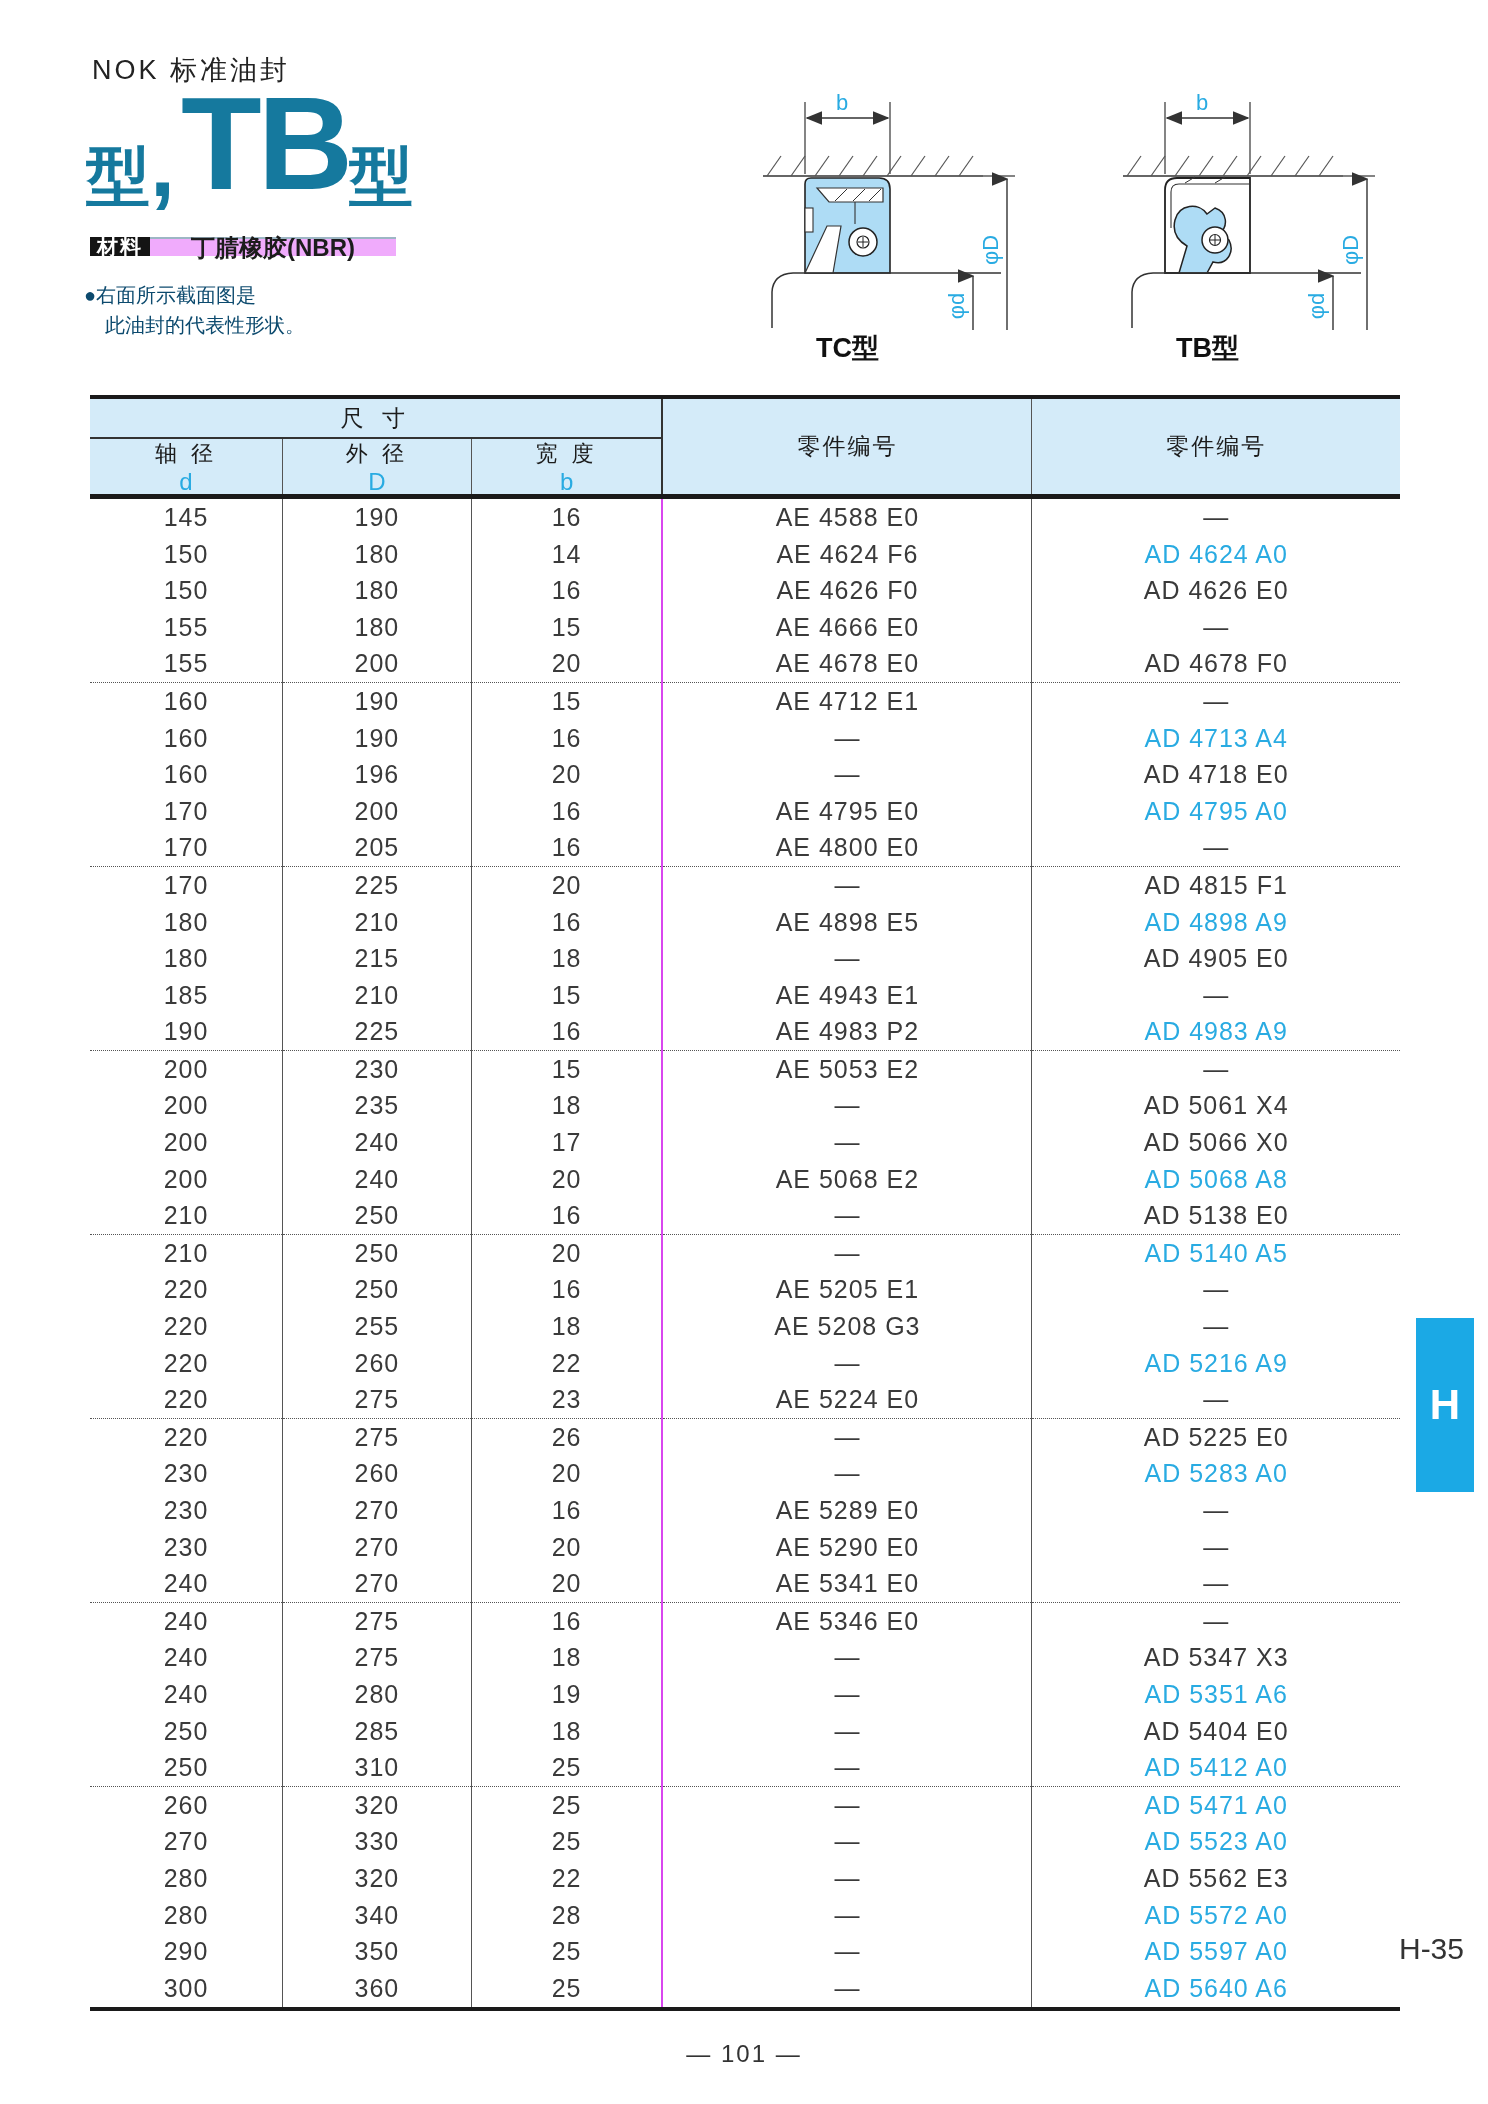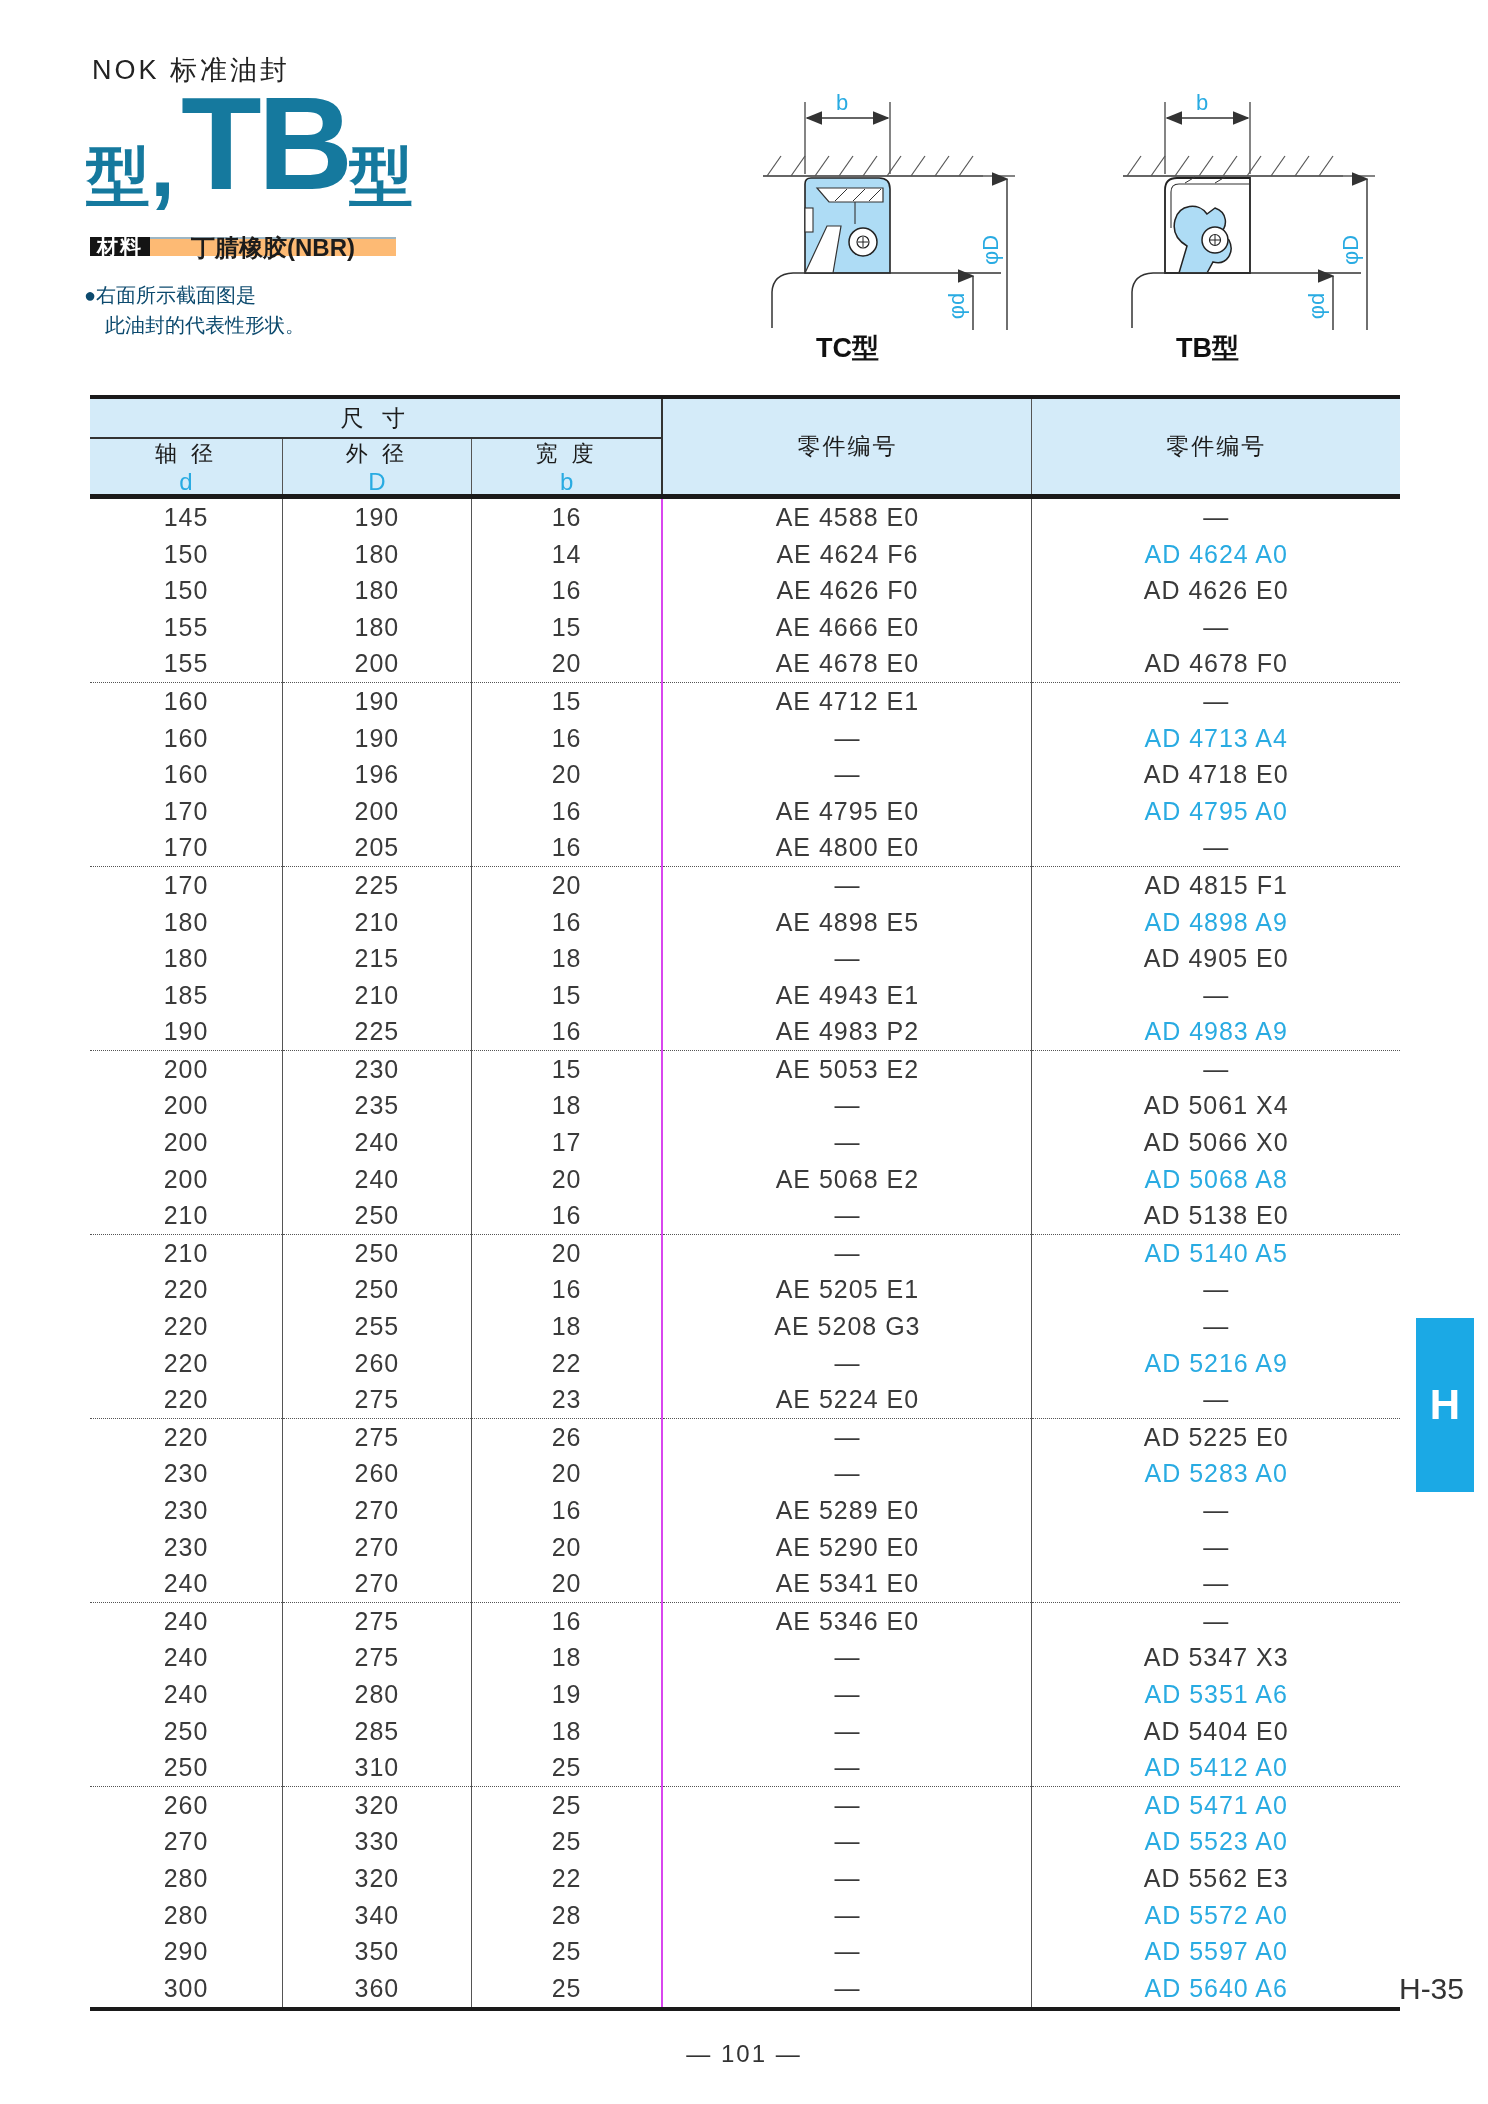--- a/index.html
+++ b/index.html
@@ -11,21 +11,21 @@
   
   .eyebrow{position:absolute;left:92px;top:52px;font-size:27px;letter-spacing:3px;color:#222;}
   .big-title{position:absolute;left:86px;top:78px;display:flex;align-items:flex-end;
     color:#15799e;font-weight:bold;letter-spacing:-4px;line-height:1;white-space:nowrap;}
   .big-title .huge{font-size:132px;}
   .big-title .kanji{font-size:64px;padding-bottom:2px;letter-spacing:0;}
   .big-title .comma{font-size:90px;padding:0 10px 0 0;}
   .material-row{position:absolute;left:90px;top:237px;display:flex;height:19px;}
   .material-label{width:60px;background:#141414;color:#fff;font-size:21px;font-weight:bold;
     display:flex;align-items:center;justify-content:center;letter-spacing:2px;}
-  .material-value{width:246px;background:#fdba74;color:#1c1c1c;font-size:24px;font-weight:bold;
+  .material-value{width:246px;background:#f0abfc;color:#1c1c1c;font-size:24px;font-weight:bold;
     display:flex;align-items:center;justify-content:center;border-top:2px solid #9db6c4;}
   .note{position:absolute;left:84px;top:280px;font-size:20px;line-height:1.5;color:#0c4a6e;}
   .note .l2{padding-left:21px;}
   
   .diagram{position:absolute;top:78px;}
   .diagram.tc{left:755px;}
   .diagram.tb{left:1115px;}
   .diagram-caption{position:absolute;top:330px;width:185px;text-align:center;
     font-size:27px;font-weight:bold;color:#111;}
   .diagram-caption.tc{left:755px;}
@@ -50,21 +50,21 @@
     letter-spacing:1px;white-space:nowrap;
   }
   .parts-table td.col-D,.parts-table td.col-b,.parts-table td.col-tb{border-left:1.5px solid #555;}
   .parts-table td.col-tc{border-left:2px solid #d946ef;}
   .parts-table tr.group-start td{border-top:1.6px dotted #555;}
   .parts-table td.accent{color:#29abe2;}
   
   .side-tab{position:absolute;left:1416px;top:1318px;width:58px;height:174px;background:#1ba9e5;
     display:flex;align-items:center;justify-content:center;color:#fff;font-size:42px;font-weight:bold;}
   .footer-center{position:absolute;left:0;top:2040px;width:1488px;text-align:center;font-size:24px;color:#333;letter-spacing:2px;}
-  .footer-corner{position:absolute;right:24px;top:1972px;font-size:30px;color:#333;}
+  .footer-corner{position:absolute;right:24px;top:1932px;font-size:30px;color:#333;}
 </style>
 </head>
 <body>
 
 <div class="page">
 
   <div class="eyebrow">NOK 标准油封</div>
 
   <h1 class="big-title" style="margin:0;">
       <span class="kanji">型</span>

